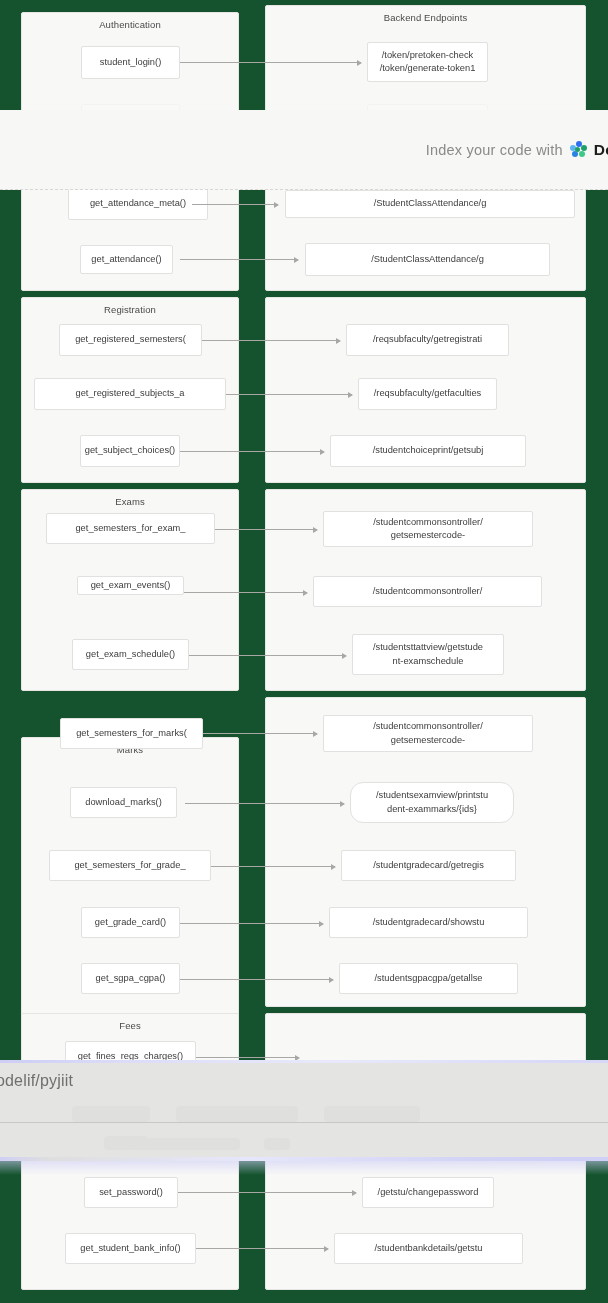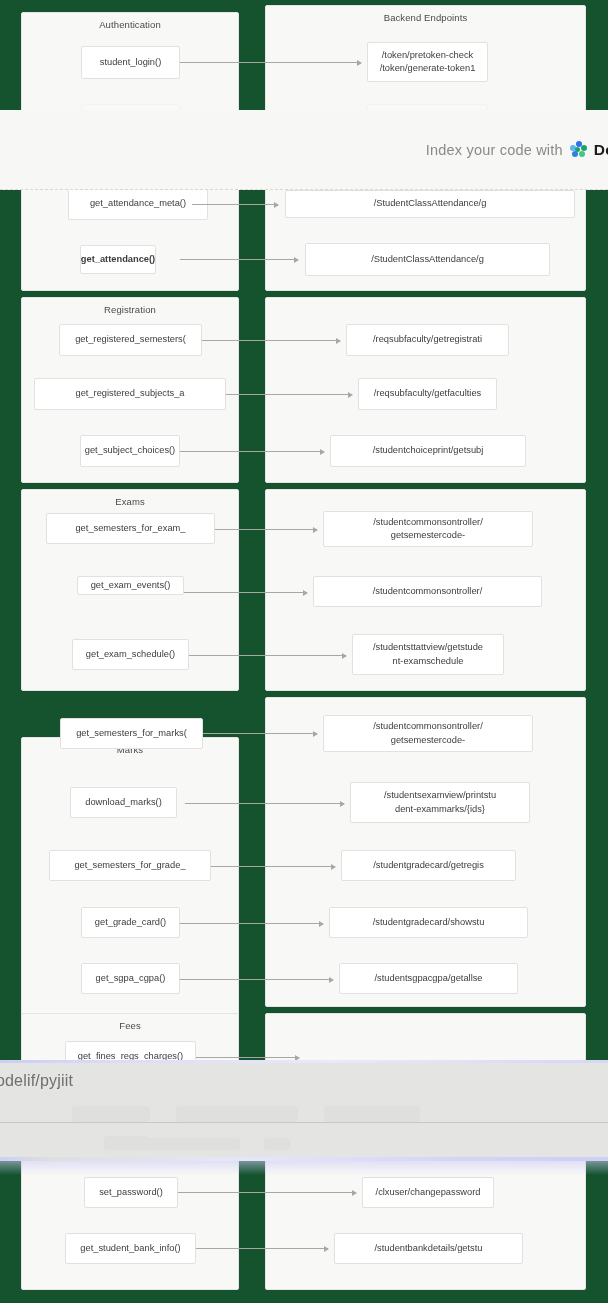--- a/index.html
+++ b/index.html
@@ -207,21 +207,21 @@
     <div class="node fade-low" style="left:81px; top:104px; width:99px; height:33px;"></div>
     <div class="node fade-low" style="left:367px; top:104px; width:121px; height:33px;"></div>
 
     <div class="group" style="left:21px; top:152px; width:218px; height:139px;"></div>
     <div class="group" style="left:265px; top:152px; width:321px; height:139px;"></div>
 
     <div class="node" style="left:68px; top:188px; width:140px; height:32px;">get_attendance_meta()</div>
     <div class="node" style="left:285px; top:190px; width:290px; height:28px;">/StudentClassAttendance/g</div>
     <div class="edge" style="left:192px; top:204px; width:86px;"></div>
 
-    <div class="node" style="left:80px; top:245px; width:76px; height:29px;font-weight:bold;">get_attendance()</div>
+    <div class="node" style="left:80px; top:245px; width:93px; height:29px;">get_attendance()</div>
     <div class="node" style="left:305px; top:243px; width:245px; height:33px;">/StudentClassAttendance/g</div>
     <div class="edge" style="left:180px; top:259px; width:118px;"></div>
 
     <div class="group" style="left:21px; top:297px; width:218px; height:186px;">
       <div class="group-title">Registration</div>
     </div>
     <div class="group" style="left:265px; top:297px; width:321px; height:186px;"></div>
 
     <div class="node" style="left:59px; top:324px; width:143px; height:32px;">get_registered_semesters(</div>
     <div class="node" style="left:346px; top:324px; width:163px; height:32px;">/reqsubfaculty/getregistrati</div>
@@ -258,21 +258,21 @@
       <div class="group-title">Marks</div>
     </div>
     <div class="group" style="left:265px; top:697px; width:321px; height:310px;"></div>
 
     <div class="node" style="left:60px; top:718px; width:143px; height:31px;">get_semesters_for_marks(</div>
     <div class="node" style="left:323px; top:715px; width:210px; height:37px;">/studentcommonsontroller/
 getsemestercode-</div>
     <div class="edge" style="left:203px; top:733px; width:114px;"></div>
 
     <div class="node" style="left:70px; top:787px; width:107px; height:31px;">download_marks()</div>
-    <div class="node" style="left:350px; top:782px; width:180px; height:41px;">/studentsexamview/printstu
+    <div class="node" style="left:350px; top:782px; width:164px; height:41px;border-radius:13px;">/studentsexamview/printstu
 dent-exammarks/{ids}</div>
     <div class="edge" style="left:185px; top:803px; width:159px;"></div>
 
     <div class="node" style="left:49px; top:850px; width:162px; height:31px;">get_semesters_for_grade_</div>
     <div class="node" style="left:341px; top:850px; width:175px; height:31px;">/studentgradecard/getregis</div>
     <div class="edge" style="left:211px; top:866px; width:124px;"></div>
 
     <div class="node" style="left:81px; top:907px; width:99px; height:31px;">get_grade_card()</div>
     <div class="node" style="left:329px; top:907px; width:199px; height:31px;">/studentgradecard/showstu</div>
     <div class="edge" style="left:180px; top:923px; width:143px;"></div>
@@ -286,21 +286,21 @@
     </div>
     <div class="group" style="left:265px; top:1013px; width:321px; height:150px;"></div>
 
     <div class="node" style="left:65px; top:1041px; width:131px; height:31px;">get_fines_regs_charges()</div>
     <div class="edge" style="left:196px; top:1057px; width:103px;"></div>
 
     <div class="group" style="left:21px; top:1155px; width:218px; height:135px;"></div>
     <div class="group" style="left:265px; top:1155px; width:321px; height:135px;"></div>
 
     <div class="node" style="left:84px; top:1177px; width:94px; height:31px;">set_password()</div>
-    <div class="node" style="left:362px; top:1177px; width:132px; height:31px;">/clxuser/changepassword</div>
+    <div class="node" style="left:362px; top:1177px; width:132px; height:31px;">/getstu/changepassword</div>
     <div class="edge" style="left:178px; top:1192px; width:178px;"></div>
 
     <div class="node" style="left:65px; top:1233px; width:131px; height:31px;">get_student_bank_info()</div>
     <div class="node" style="left:334px; top:1233px; width:189px; height:31px;">/studentbankdetails/getstu</div>
     <div class="edge" style="left:196px; top:1248px; width:132px;"></div>
 
   </div>
 
   <div class="top-banner">
     <div class="banner-inner">

